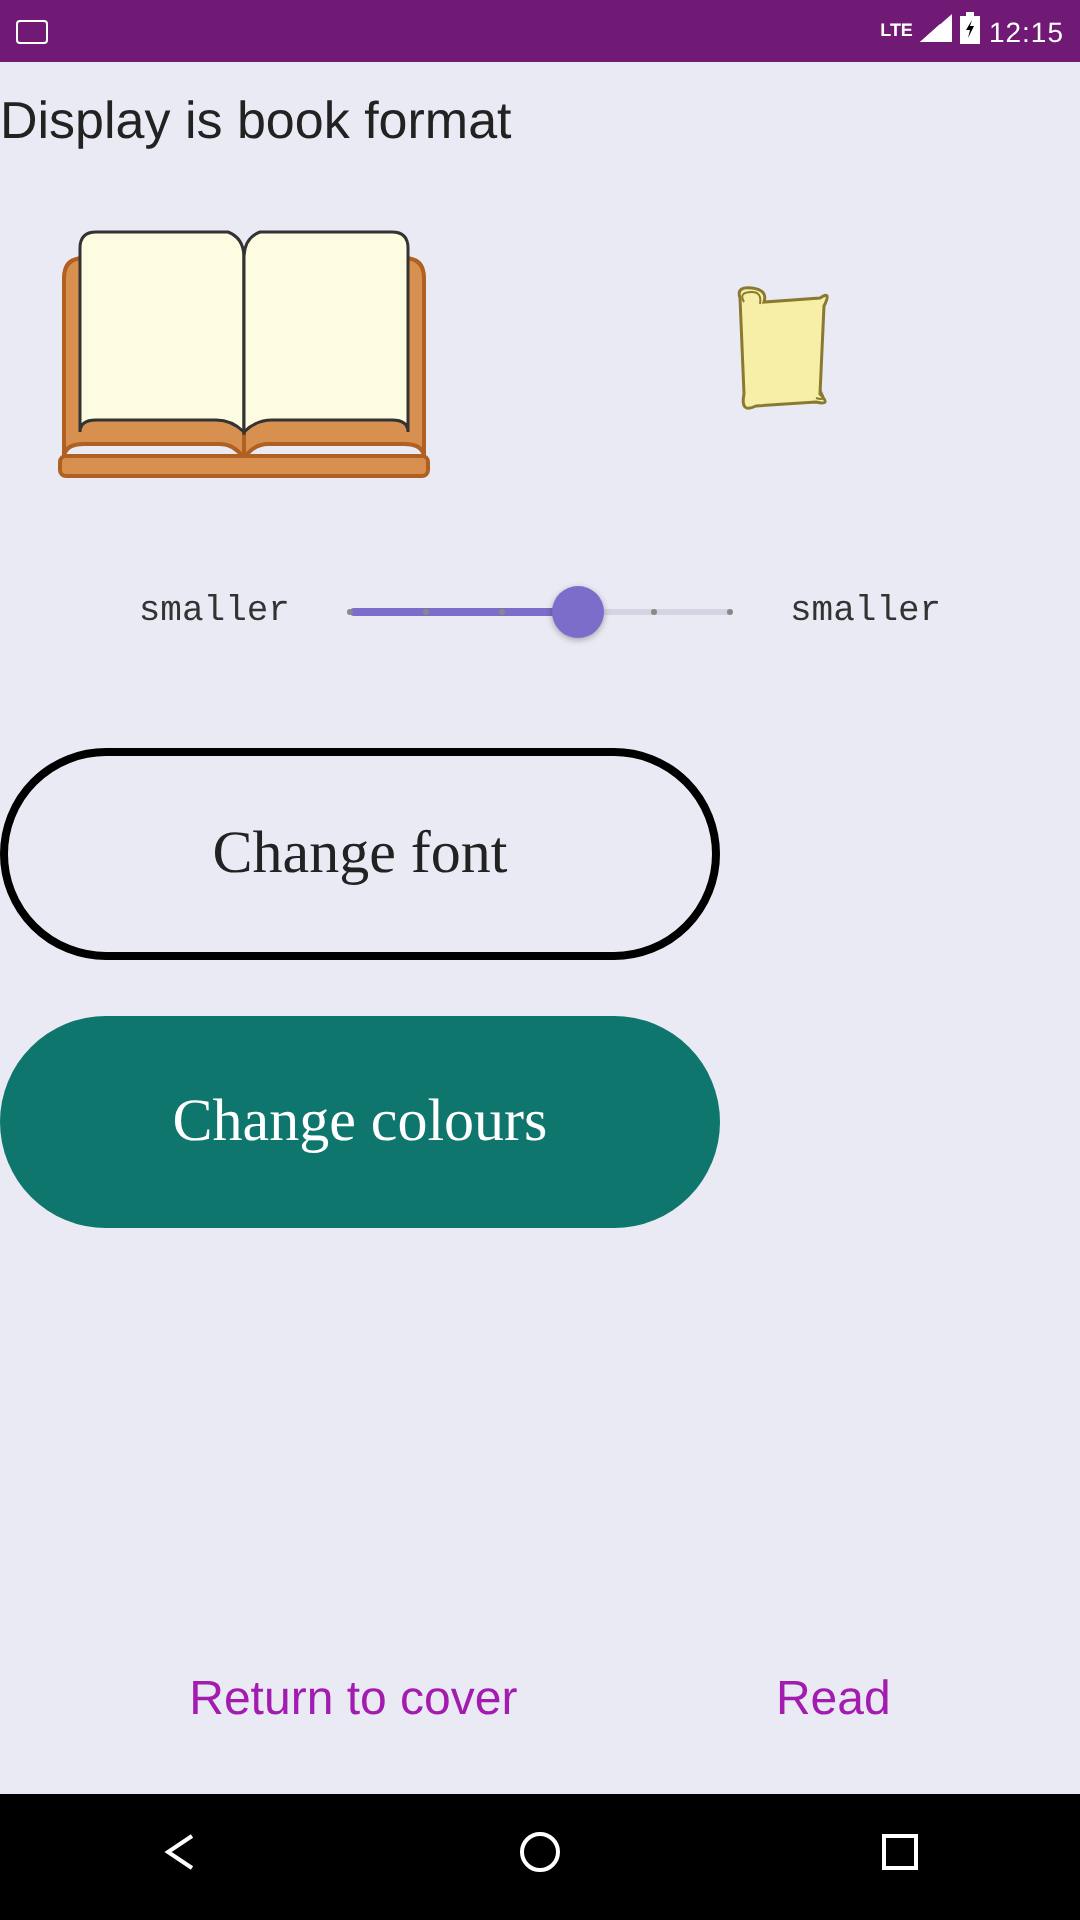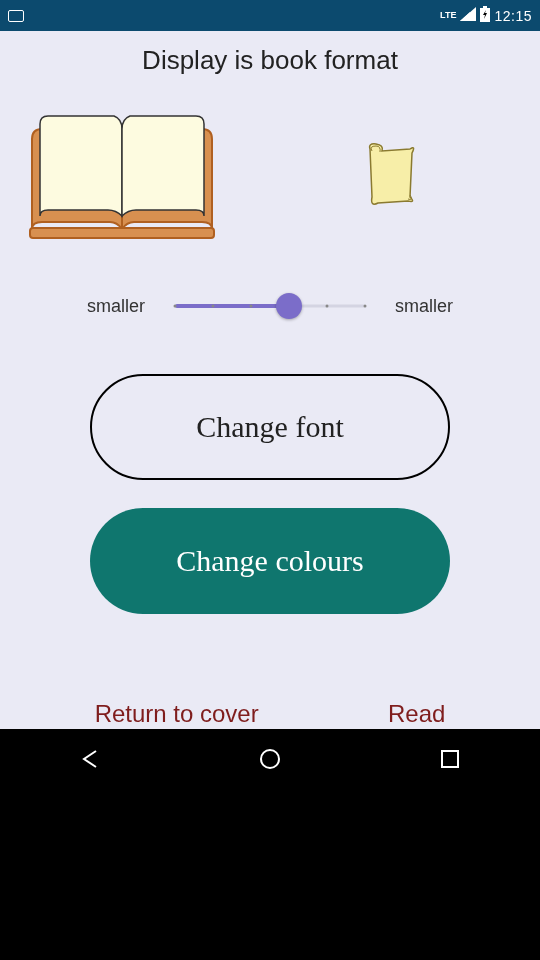--- a/index.html
+++ b/index.html
@@ -1,52 +1,52 @@
 <!DOCTYPE html>
 <html><head>
 <meta charset="utf-8">
 <style>
 * { box-sizing: border-box; margin: 0; padding: 0; }
 html, body { width: 540px; height: 960px; overflow: hidden; font-family: sans-serif; }
 body { background: #000; }
 
 
-.status-bar { height: 31px; background: #0c4a6e; color: #fff; display: flex; align-items: center; padding: 0 8px; font-size: 14px; }
+.status-bar { height: 31px; background: #701a75; color: #fff; display: flex; align-items: center; padding: 0 8px; font-size: 14px; }
 .status-left { display: flex; align-items: center; }
 .status-right { margin-left: auto; display: flex; align-items: center; gap: 4px; }
 .sd-icon { width: 16px; height: 12px; border: 1px solid #fff; border-radius: 2px; }
 .status-time { font-weight: 500; letter-spacing: 0.5px; }
 
 
-.app { height: 698px; background: #eaeaf5; display: flex; flex-direction: column; align-items: center; padding: 14px 0 1px 0; }
+.app { height: 866px; background: #eaeaf5; display: flex; flex-direction: column; align-items: flex-start; padding: 14px 0 33px 0; }
 
 .title { font-size: 26px; color: #222; font-weight: 400; text-align: center; margin-bottom: 30px; }
 
 .format-row { width: 100%; display: flex; align-items: center; justify-content: space-between; padding: 0 22px 0 22px; margin-bottom: 48px; }
 .book-option { width: 200px; height: 140px; display: flex; align-items: center; justify-content: center; }
 .scroll-option { width: 55px; height: 70px; display: flex; align-items: center; justify-content: center; margin-right: 100px; }
 
 .section-label { font-size: 26px; color: #222; font-weight: 400; text-align: center; margin-bottom: 24px; }
 
 .slider-row { width: 100%; display: flex; align-items: center; justify-content: center; gap: 30px; margin-bottom: 56px; }
-.slider-label { font-size: 18px; color: #333; }
+.slider-label { font-size: 18px; color: #333; font-family: Liberation Mono, monospace; }
 .slider-track { position: relative; width: 190px; height: 24px; display: flex; align-items: center; }
 .track-bg { position: absolute; left: 0; right: 0; top: 50%; height: 3px; background: #d4d4e2; border-radius: 2px; transform: translateY(-50%); }
 .track-fill { position: absolute; left: 0; top: 50%; height: 4px; background: #7b6dc9; border-radius: 2px; transform: translateY(-50%); }
 .tick { position: absolute; top: 50%; width: 3px; height: 3px; background: #888; border-radius: 50%; transform: translate(-50%, -50%); }
 .thumb { position: absolute; top: 50%; width: 26px; height: 26px; background: #7b6dc9; border-radius: 50%; transform: translate(-50%, -50%); box-shadow: 0 1px 3px rgba(0,0,0,0.3); }
 
 .btn { width: 360px; height: 106px; border-radius: 53px; display: flex; align-items: center; justify-content: center; font-size: 30px; font-family: Georgia, serif; cursor: pointer; }
-.btn-outline { border: 2px solid #000000; background: transparent; color: #222; margin-bottom: 28px; }
+.btn-outline { border: 4px solid #000000; background: transparent; color: #222; margin-bottom: 28px; }
 .btn-solid { background: #0f766e; color: #fff; border: none; }
 
 .spacer { flex: 1; }
 
 .bottom-row { width: 100%; display: flex; justify-content: space-around; padding: 0 30px; }
-.bottom-link { font-size: 24px; color: #7f1d1d; cursor: pointer; }
+.bottom-link { font-size: 24px; color: #a21caf; cursor: pointer; }
 
 
 .nav-bar { height: 63px; background: #000; display: flex; align-items: center; justify-content: space-around; }
 .nav-btn { display: flex; align-items: center; justify-content: center; width: 80px; height: 40px; }
 </style>
 </head>
 <body>
 
 <div class="status-bar">
   <div class="status-left">

